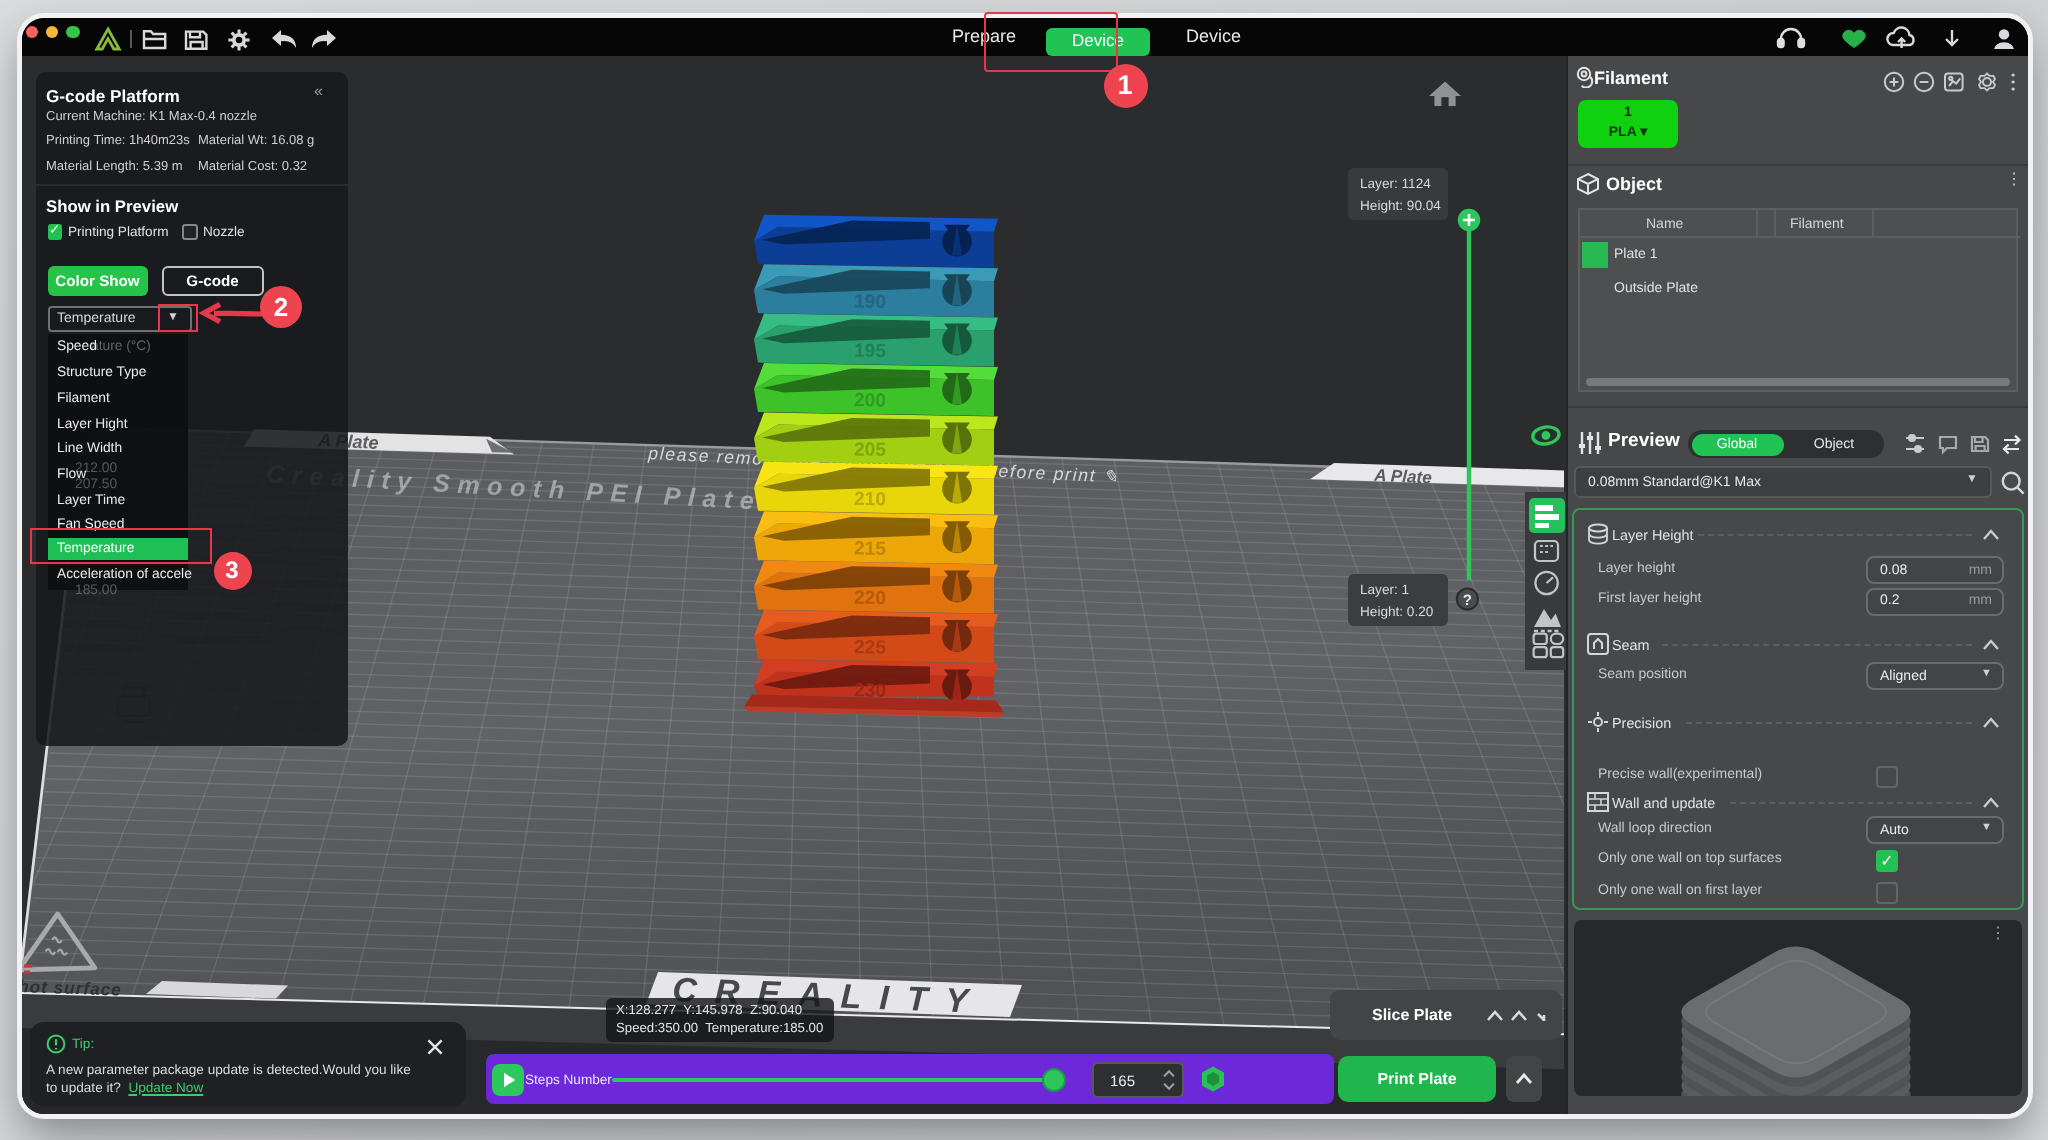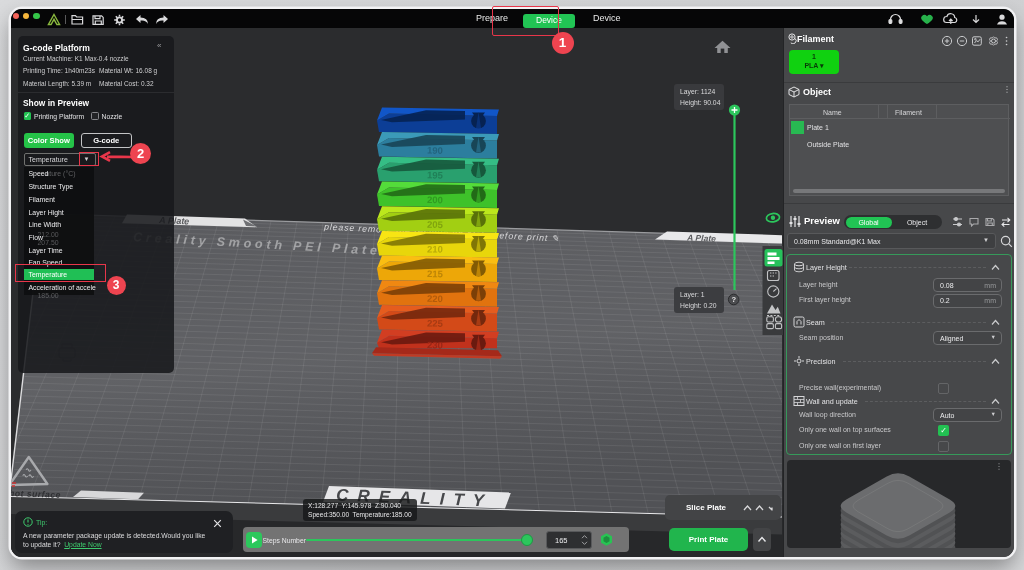--- a/index.html
+++ b/index.html
@@ -516,21 +516,21 @@
 <div class="abs" style="left:665px;top:495px;width:116px;height:25px;background:#434446;border-radius:5px;color:#fff">
   <span class="abs" style="left:21px;top:8px;font-size:8px;font-weight:bold">Slice Plate</span>
   <svg class="abs" style="left:78px;top:9px" width="34" height="8" viewBox="0 0 34 8">
       <g stroke="#d9d9db" stroke-width="1.3" fill="none">
         <path d="M 1 6 L 4.5 2 L 8 6"></path>
         <path d="M 13 6 L 16.5 2 L 20 6"></path>
         <path d="M 26 3 l 3 3 M 29 3.5 v 3"></path>
       </g>
     </svg>
 </div>
-<div class="abs" style="left:243px;top:527px;width:386px;height:25px;background:#737373;border-radius:4px">
+<div class="abs" style="left:243px;top:527px;width:424px;height:25px;background:#6d28d9;border-radius:4px">
   <div class="abs" style="left:2.5px;top:5px;width:16px;height:16px;background:#2cc85c;border-radius:4px"><svg width="16" height="16" viewBox="0 0 16 16">
         <path d="M 6 4.4 L 11.6 8 L 6 11.6 Z" fill="#fff"></path>
       </svg></div>
   <span class="abs" style="left:19.5px;top:9.5px;color:#e8e8ea;font-size:6.8px">Steps Number</span>
   <div class="abs" style="left:63px;top:12px;width:221px;height:2.4px;background:#2cc65c;border-radius:1px"></div>
   <div class="abs" style="left:278px;top:7px;width:12px;height:12px;background:#2cc65c;border-radius:50%;border:1.5px solid #1d9a44"></div>
   <div class="abs" style="left:303px;top:3.5px;width:46px;height:18px;background:#2e2f31;border:1px solid #58595b;border-radius:3px;color:#ececee;font-size:7.5px">
     <span class="abs" style="left:8px;top:4px">165</span>
     <svg class="abs" style="right:3px;top:2.5px" width="7" height="12" viewBox="0 0 7 12">
         <path d="M 1 4.2 L 3.5 1.6 L 6 4.2 M 1 7.8 L 3.5 10.4 L 6 7.8" stroke="#9fa0a2" stroke-width="1" fill="none"></path>

